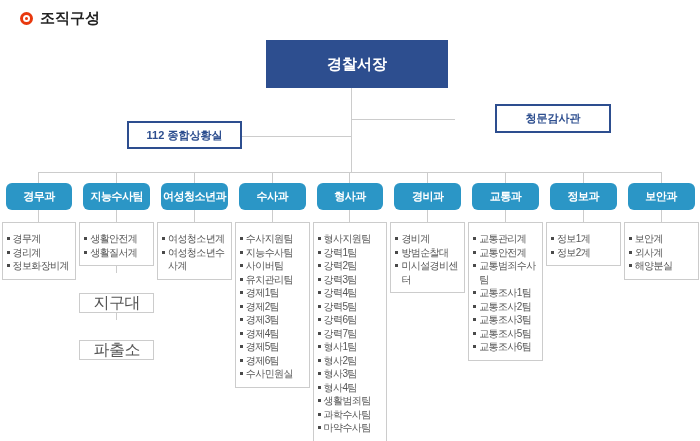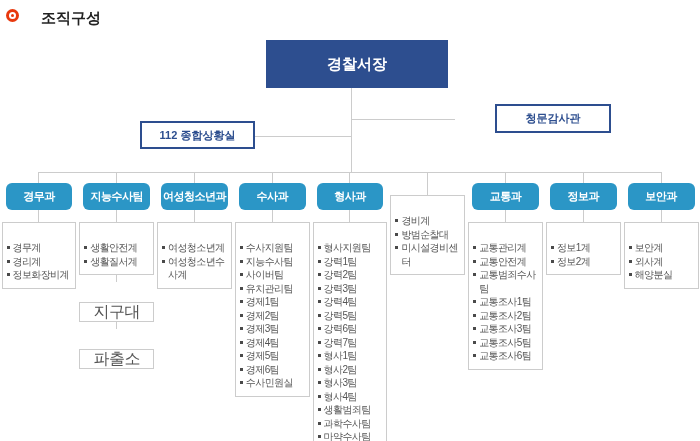--- a/index.html
+++ b/index.html
@@ -6,21 +6,21 @@
     --navy:#2d4e8f; --teal:#2b96c6; --line:#cccccc; --red:#e8380d;
     --text:#222222; --item:#555555; --boxborder:#cccccc;
   }
   *{box-sizing:border-box; margin:0; padding:0;}
   html,body{background:#ffffff;}
   body{
     width:700px; height:441px; position:relative; overflow:hidden;
     font-family:"Liberation Sans", sans-serif;
   }
   
-  .title-row{position:absolute; left:6px; top:9px; display:flex; gap:22px;}
+  .title-row{position:absolute; left:20px; top:9px; display:flex; align-items:center; gap:7px;}
   .bullet{width:13px;height:13px;border-radius:50%;background:var(--red);
     display:flex;align-items:center;justify-content:center;}
   .bullet-mid{width:7px;height:7px;border-radius:50%;background:#ffffff;
     display:flex;align-items:center;justify-content:center;}
   .bullet-core{width:3px;height:3px;border-radius:50%;background:var(--red);}
   .page-title{font-size:15px;font-weight:bold;color:var(--text);letter-spacing:0px;}
 
   
   .line{position:absolute;background:var(--line);}
   .line.v{width:1px;}
@@ -29,40 +29,40 @@
   
   .box{position:absolute;text-align:center;}
   .chief{
     left:266px; top:40px; width:182px; height:48px; line-height:48px;
     background:var(--navy); color:#ffffff; font-size:15px; font-weight:bold;
   }
   .staff{
     background:#ffffff; border:2px solid var(--navy); color:var(--navy);
     font-size:11px; font-weight:bold;
   }
-  .staff-left{left:140px; top:121px; width:115px; height:28px; line-height:24px;}
+  .staff-left{left:127px; top:121px; width:115px; height:28px; line-height:24px;}
   .staff-right{left:455px; top:104px; width:116px; height:29px; line-height:25px;margin-left:40px;}
 
   
   .columns{
     position:absolute; left:0; top:172px; width:700px;
     display:grid; grid-template-columns:repeat(9,1fr);
   }
   .col{display:flex; flex-direction:column; align-items:center;}
   .stub{width:1px; height:11px; background:var(--line);}
   .stub.mid{height:12px;}
   .stub.xstub{height:7px;}
   .dept-header{
     width:calc(100% - 11px); height:27px; line-height:27px;
     background:var(--teal); color:#ffffff; font-size:11px; font-weight:bold;
     text-align:center; white-space:nowrap; letter-spacing:-0.5px;border-radius:6px;
   }
   .dept-items{
     width:calc(100% - 3px); list-style:none; background:#ffffff;
-    border:1px solid var(--boxborder); padding:18px 1px 6px 3px;
+    border:1px solid var(--boxborder); padding:9px 1px 6px 3px;
   }
   .dept-items li{
     position:relative; padding-left:7px; font-size:10px; line-height:13.5px;
     color:var(--item); letter-spacing:-0.6px; text-align:left;
   }
   .dept-items li::before{
     content:""; position:absolute; left:1px; top:5px;
     width:3px; height:3px; background:#4a4a4a;
   }
   .extra-box{
@@ -165,20 +165,21 @@
         <li>형사3팀</li>
         <li>형사4팀</li>
         <li>생활범죄팀</li>
         <li>과학수사팀</li>
         <li>마약수사팀</li>
       </ul>
   </div>
 
   <div class="col">
     <div class="stub"></div>
+    <div class="dept-header">경비과</div>
     <div class="stub mid"></div>
     <ul class="dept-items">
         <li>경비계</li>
         <li>방범순찰대</li>
         <li>미시설경비센터</li>
       </ul>
   </div>
 
   <div class="col">
     <div class="stub"></div>

